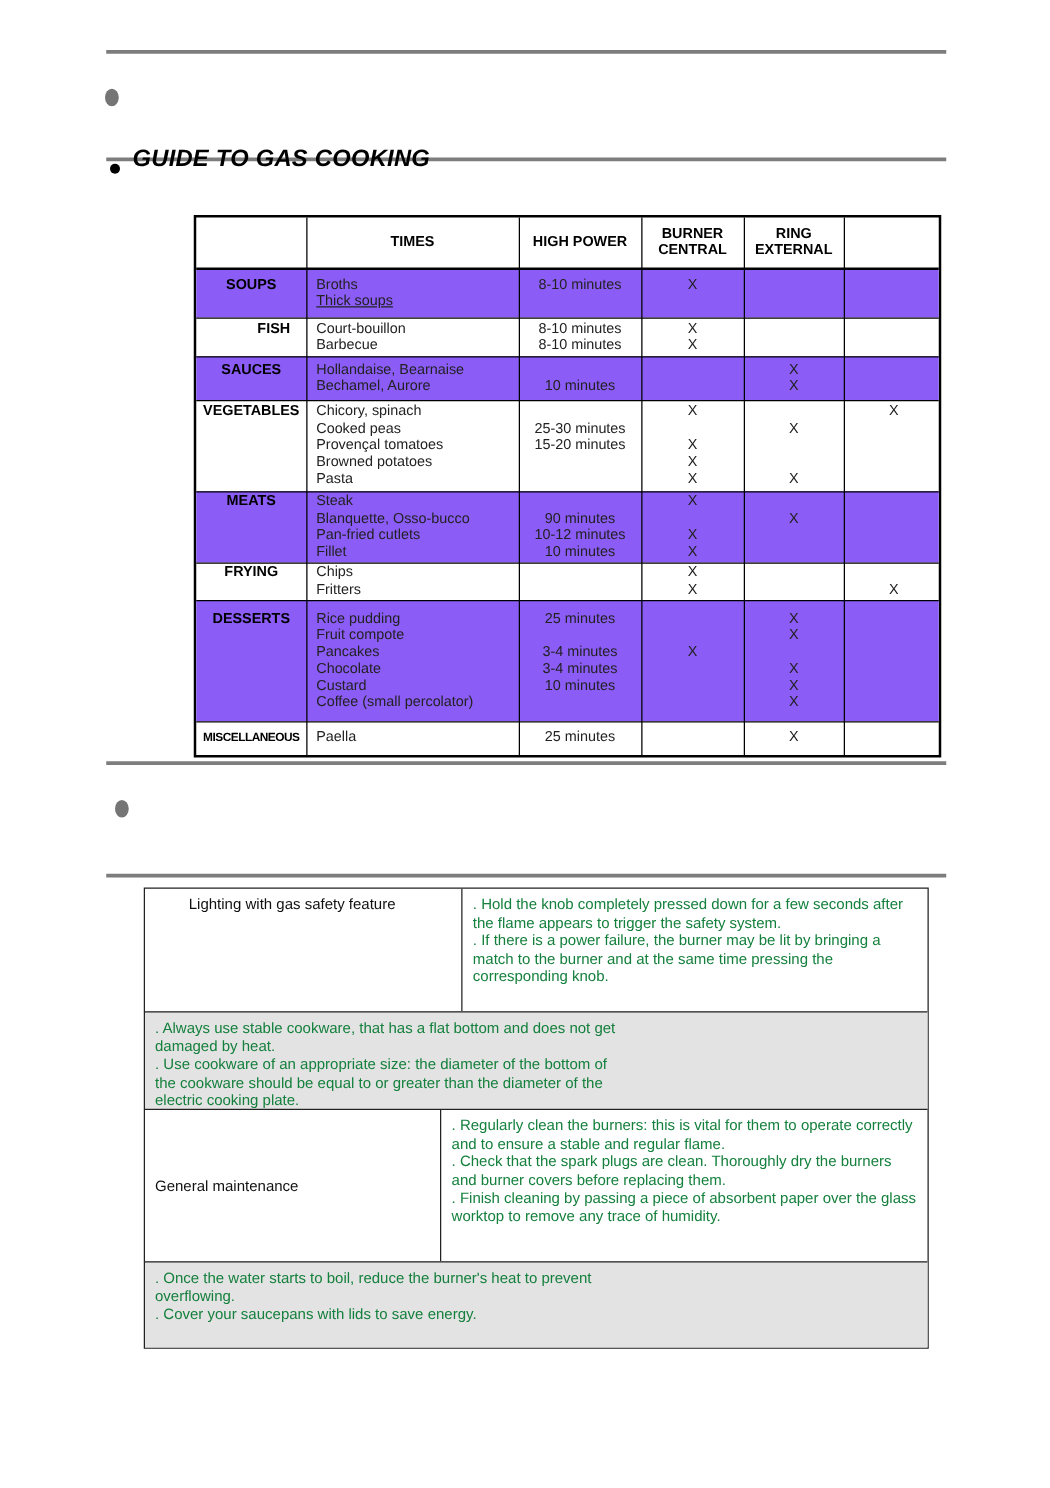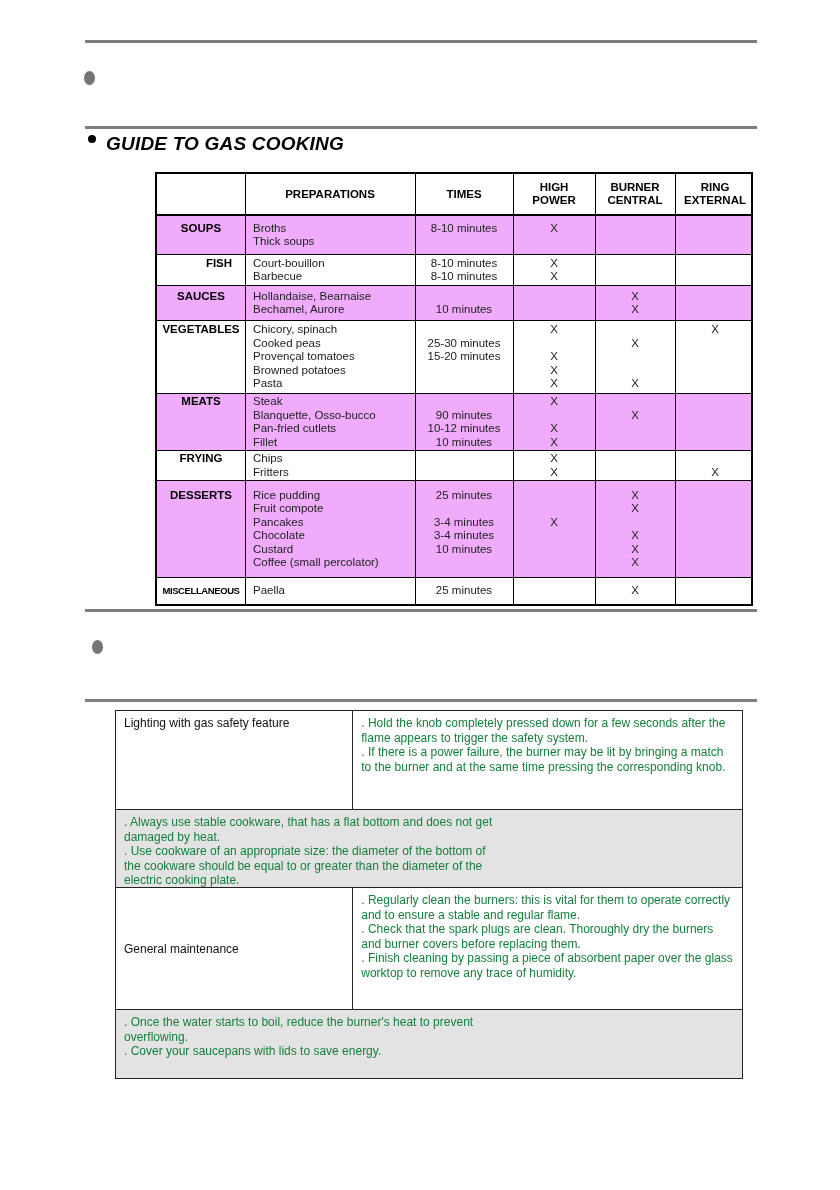--- a/index.html
+++ b/index.html
@@ -4,48 +4,48 @@
 <style>
   html,body{margin:0;padding:0;background:#ffffff;}
   .page{
     position:relative;width:840px;height:1190px;background:#ffffff;overflow:hidden;
     font-family:"Liberation Sans", sans-serif;color:#1a1a1a;
   }
   .rule{position:absolute;left:85px;width:672px;height:3px;background:#7d7d7d;}
   .dot{position:absolute;width:11px;height:14px;border-radius:50%;background:#757575;}
 
   
-  .heading{position:absolute;left:88px;top:133px;display:flex;align-items:flex-start;gap:10px;}
+  .heading{position:absolute;left:88px;top:117px;display:flex;align-items:flex-end;gap:10px;}
   .heading .bullet{width:8px;height:8px;border-radius:50%;background:#000;margin-top:2px;}
   .heading .htext{font-size:19px;font-weight:bold;font-style:italic;letter-spacing:.2px;color:#000;}
 
   
   .ctable{position:absolute;left:155px;top:172px;width:598px;border:2px solid #000;background:#fff;box-sizing:border-box;}
   .ctable .vline{position:absolute;top:0;bottom:0;width:1px;background:#000;z-index:5;}
   .chead{display:grid;grid-template-columns:88px 170px 98px 82px 80px 80px;height:42px;border-bottom:2px solid #000;box-sizing:border-box;}
   .chead .hcell{display:flex;align-items:center;justify-content:center;text-align:center;
     font-size:11.5px;font-weight:bold;line-height:13px;color:#000;padding:0 6px;box-sizing:border-box;}
   .crow{position:relative;display:grid;grid-template-columns:88px 170px 98px 82px 80px 80px;
     grid-auto-rows:13.5px;align-content:center;border-top:1px solid #000;box-sizing:border-box;}
   .crow:first-child{border-top:none;}
-  .crow.shaded{background:#f0abfc;}
+  .crow.shaded{background:#8b5cf6;}
   .crow .cat{font-size:11.5px;font-weight:bold;color:#000;text-align:center;line-height:13.5px;white-space:nowrap;}
   .crow .cat.condensed{font-size:9.5px;letter-spacing:-0.4px;}
   .crow .prep{font-size:11.5px;line-height:13.5px;color:#222;padding-left:8px;white-space:nowrap;}
   .crow .time{font-size:11.5px;line-height:13.5px;color:#222;text-align:center;white-space:nowrap;}
   .crow .mark{font-size:11.5px;line-height:13.5px;color:#222;text-align:center;}
 
   
   .itable{position:absolute;left:115px;top:710px;width:628px;border:1px solid #222;background:#fff;box-sizing:border-box;}
   .irow{position:relative;display:flex;border-top:1px solid #222;box-sizing:border-box;}
   .irow:first-child{border-top:none;}
   .irow.shaded{background:#e3e3e3;}
   .irow .ilabel{width:238px;box-sizing:border-box;padding:5px 8px;font-size:12px;color:#111;
     display:flex;align-items:center;border-right:1px solid #222;}
-  .irow.label-top .ilabel{align-items:flex-start;}
+  .irow.label-top .ilabel{align-items:flex-start;margin-left:27px;}
   .irow .itext{width:390px;box-sizing:border-box;padding:5px 8px;font-size:12px;line-height:14.6px;
     color:#15803d;white-space:pre-line;}
 
   
   .tipwrap{position:absolute;left:85px;top:1082px;width:678px;}
   .tipicon{float:left;width:32px;height:32px;margin:4px 12px 2px 23px;}
   .tiptitle{font-size:17px;font-weight:bold;font-style:italic;color:#000;line-height:20px;}
   .tiptext{font-size:15.5px;font-weight:bold;font-style:italic;color:#000;line-height:21px;}
 </style>
 </head>
@@ -63,35 +63,34 @@
   </div>
 
   <div class="ctable">
     <div class="vline" style="left:88px"></div>
     <div class="vline" style="left:258px"></div>
     <div class="vline" style="left:356px"></div>
     <div class="vline" style="left:438px"></div>
     <div class="vline" style="left:518px"></div>
     <div class="chead">
       <div class="hcell"></div>
-      <div class="hcell">PREPARATIONS</div>
       <div class="hcell">TIMES</div>
       <div class="hcell">HIGH POWER</div>
       <div class="hcell">BURNER CENTRAL</div>
       <div class="hcell">RING EXTERNAL</div>
     </div>
     <div>
         <div class="crow shaded" style="height: 38px;">
           <div class="cat" style="grid-area: 1 / 1;">SOUPS</div>
           <div class="prep" style="grid-area: 1 / 2;">Broths</div>
           <div class="time" style="grid-area: 1 / 3;">8-10 minutes</div>
           <div class="mark" style="grid-area: 1 / 4;">X</div>
           <div class="mark" style="grid-area: 1 / 5;"></div>
           <div class="mark" style="grid-area: 1 / 6;"></div>
-          <div class="prep" style="grid-area: 2 / 2;">Thick soups</div>
+          <div class="prep" style="grid-area: 2 / 2; text-decoration: underline;">Thick soups</div>
           <div class="time" style="grid-area: 2 / 3;"></div>
           <div class="mark" style="grid-area: 2 / 4;"></div>
           <div class="mark" style="grid-area: 2 / 5;"></div>
           <div class="mark" style="grid-area: 2 / 6;"></div>
         </div>
         <div class="crow" style="height: 31px;">
           <div class="cat" style="grid-area: 1 / 1; margin-left: 36px;">FISH</div>
           <div class="prep" style="grid-area: 1 / 2;">Court-bouillon</div>
           <div class="time" style="grid-area: 1 / 3;">8-10 minutes</div>
           <div class="mark" style="grid-area: 1 / 4;">X</div>

